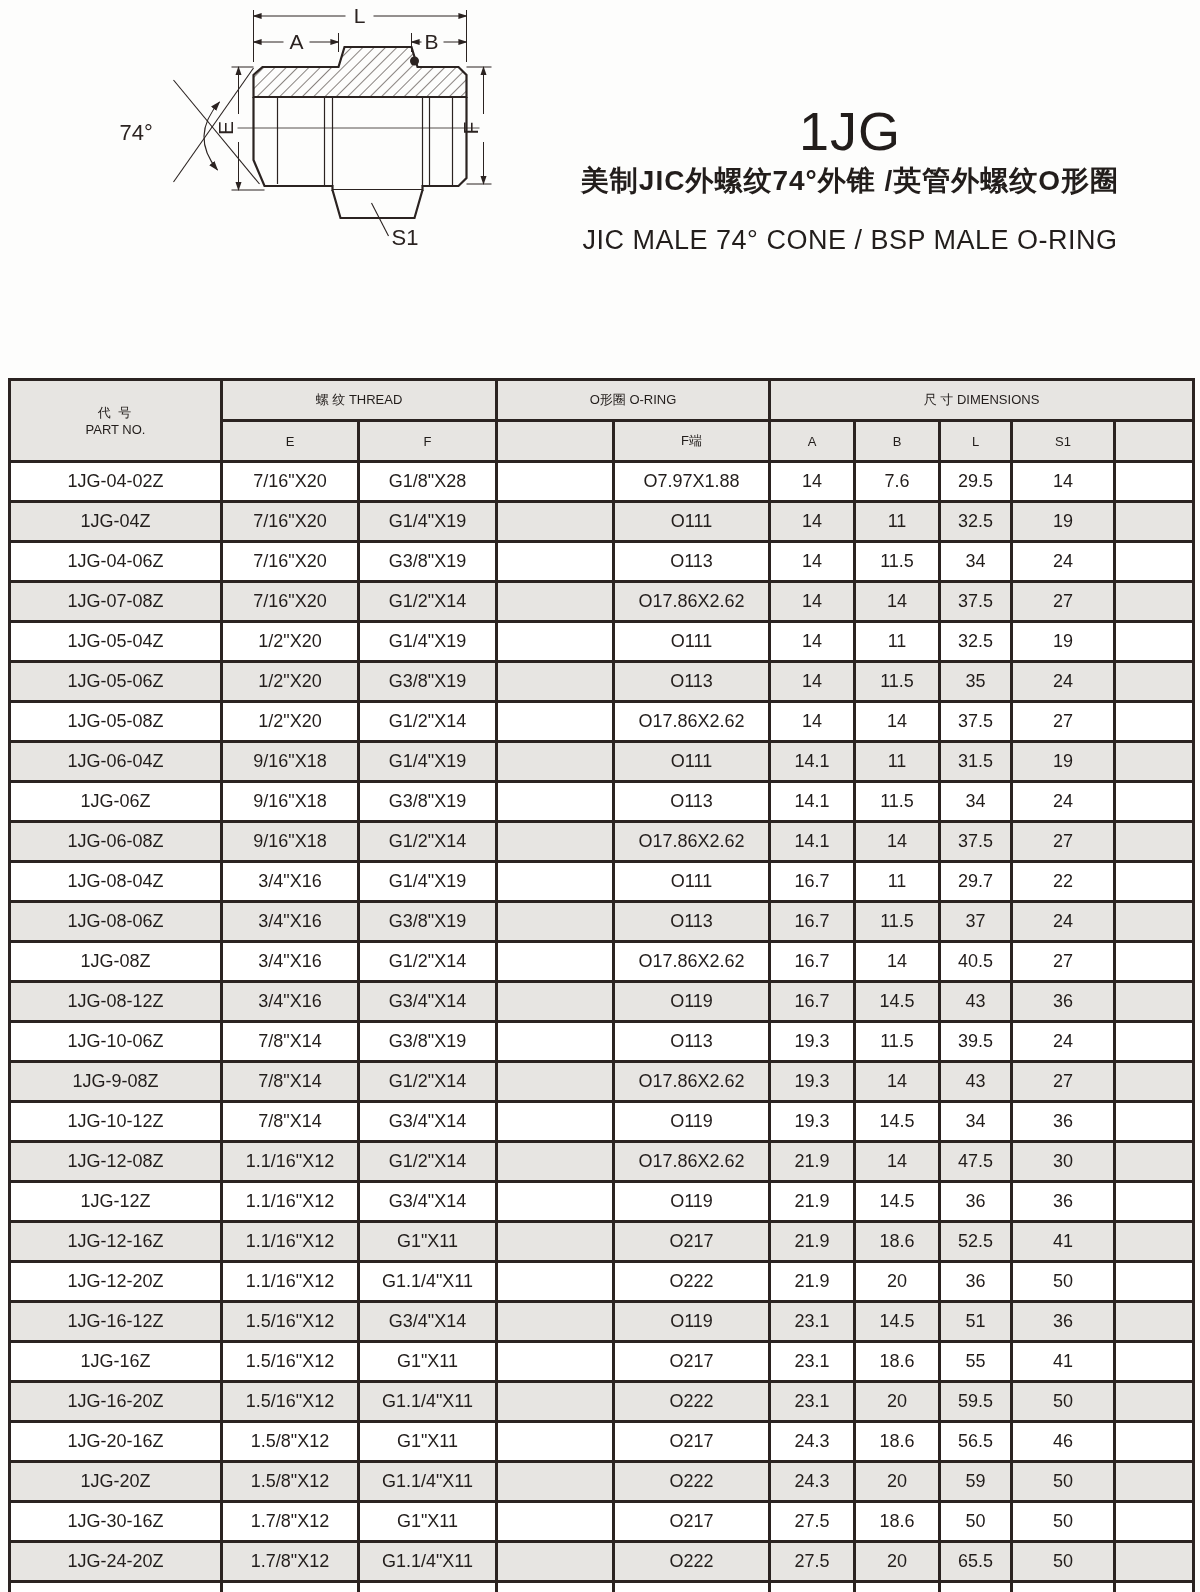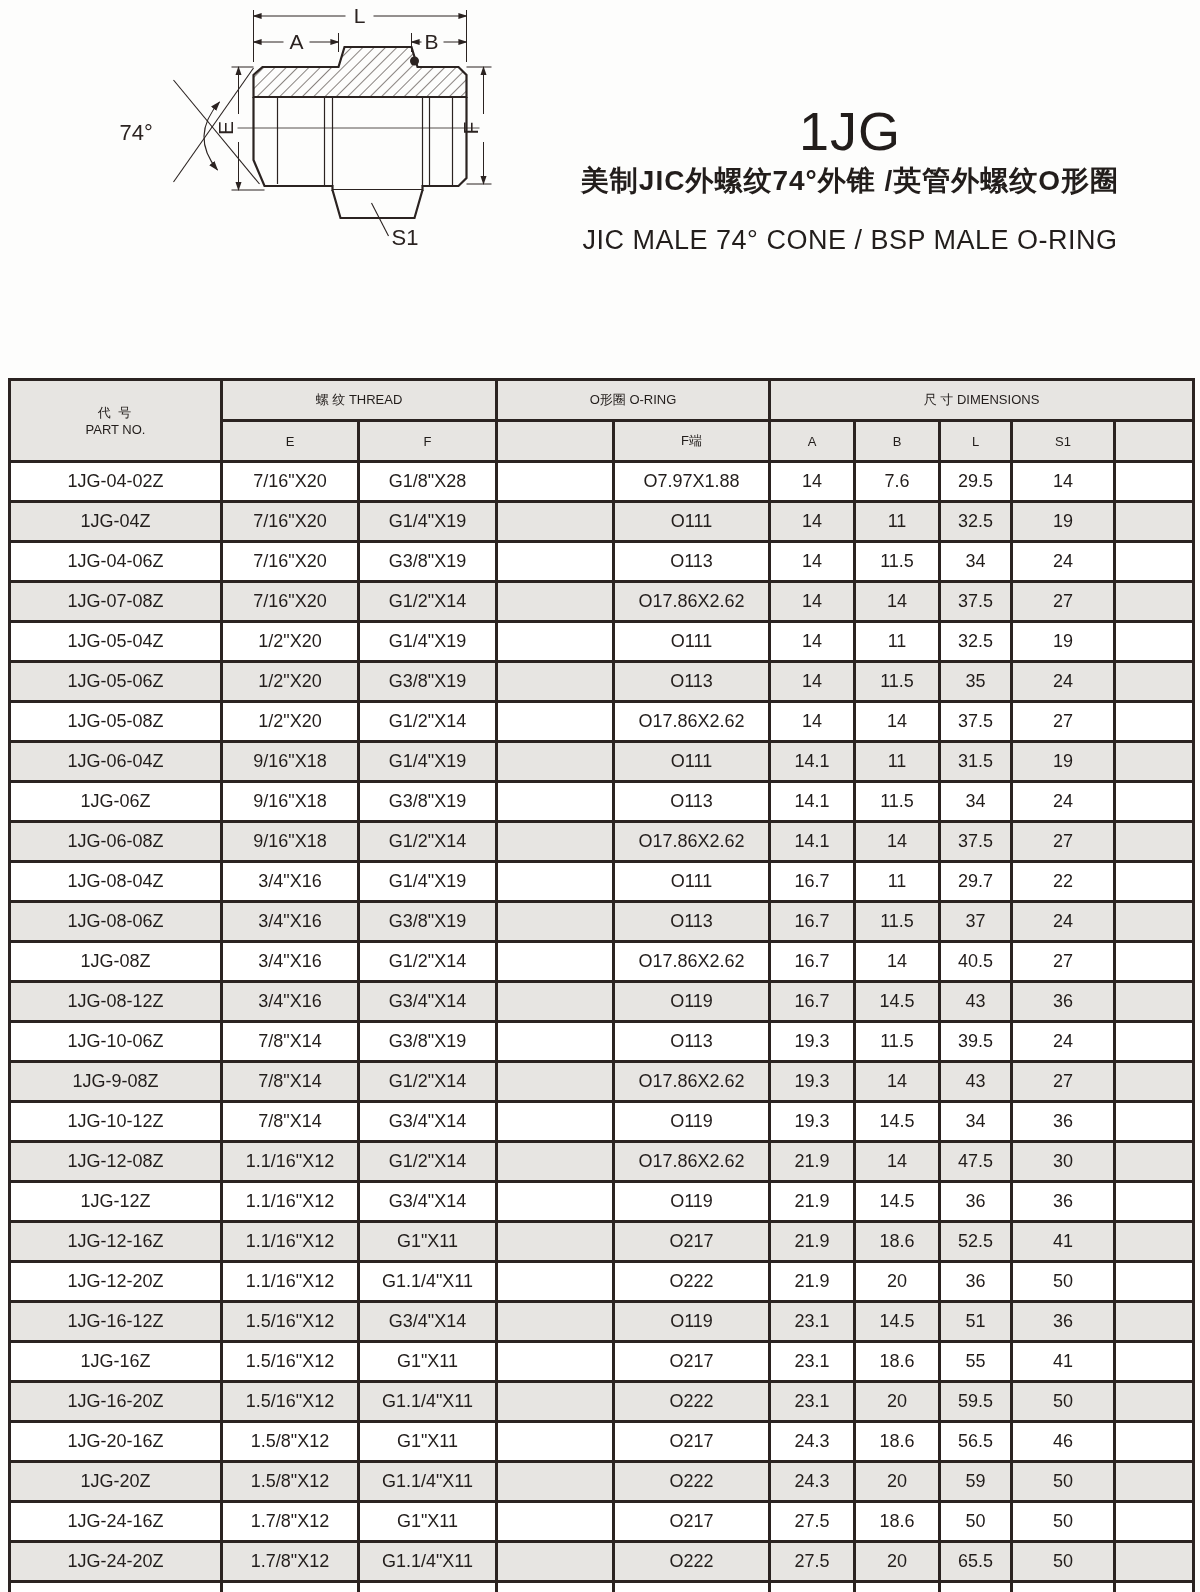--- a/index.html
+++ b/index.html
@@ -474,21 +474,21 @@
         <td>G1.1/4"X11</td>
         <td></td>
         <td>O222</td>
         <td>24.3</td>
         <td>20</td>
         <td>59</td>
         <td>50</td>
         <td></td>
       </tr>
       <tr class="plain">
-        <td>1JG-24-16Z</td>
+        <td>1JG-30-16Z</td>
         <td>1.7/8"X12</td>
         <td>G1"X11</td>
         <td></td>
         <td>O217</td>
         <td>27.5</td>
         <td>18.6</td>
         <td>50</td>
         <td>50</td>
         <td></td>
       </tr>

